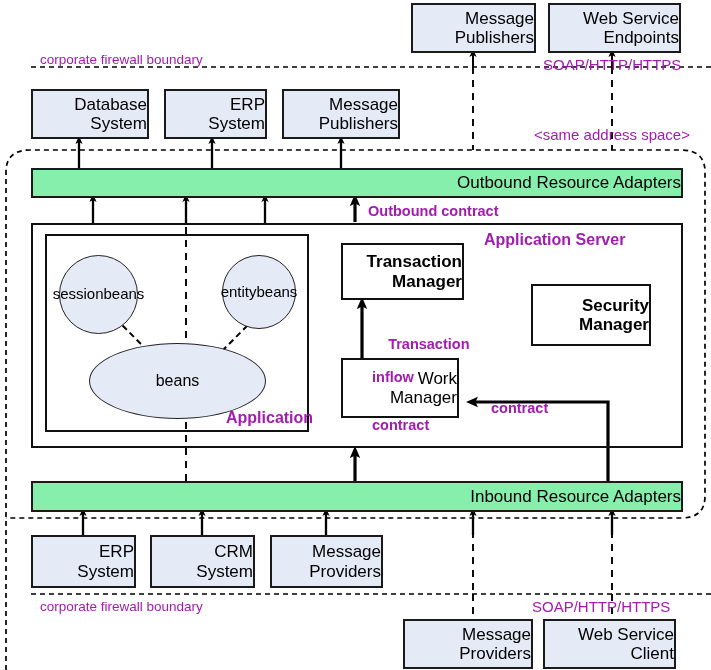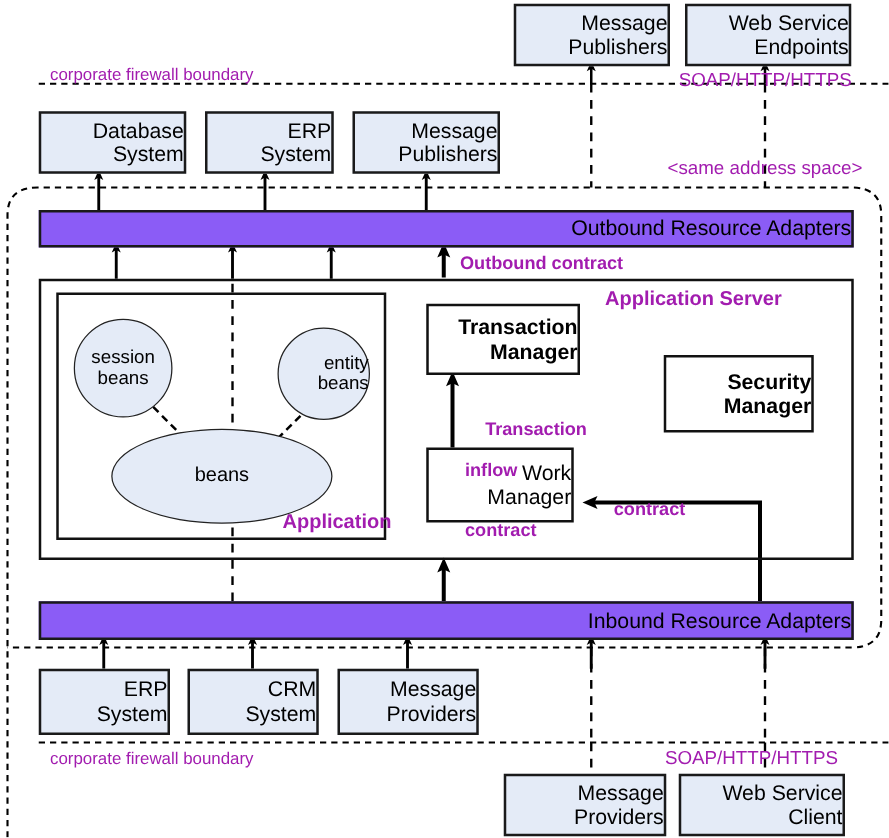--- a/index.html
+++ b/index.html
@@ -34,21 +34,21 @@
     text-align: center;
     line-height: 1.12;
     color: #000000;
   }
   .ext-box {
     background: #e4ebf7;
     border: 2px solid #1a1a1a;
     font-size: 17px;
   }
   .bar-box {
-    background: #8b5cf6;
+    background: #86efac;
     border: 2px solid #1a1a1a;
     font-size: 17px;
   }
   .plain-box {
     background: #ffffff;
     border: 2px solid #111111;
     font-size: 17px;
   }
   .plain-box.bold {
     font-weight: bold;
@@ -59,21 +59,21 @@
     background: transparent;
     border: 2px solid #111111;
   }
   .circle {
     position: absolute;
     box-sizing: border-box;
     border-radius: 50%;
     background: #e4ebf7;
     border: 1.6px solid #222222;
     display: flex;
-    flex-direction: column;
+    flex-direction: row;
     align-items: center;
     justify-content: center;
     text-align: center;
     font-size: 15px;
     line-height: 1.1;
     color: #000;
   }
   .ellipse {
     position: absolute;
     box-sizing: border-box;
@@ -218,21 +218,21 @@
 
   <div class="container-box" style="left:45px; top:234px; width:264px; height:198px;"></div>
 
   <div class="label bold-lg" style="left:226px; top:409px;">Application</div>
 
   <div class="circle" style="left:59px; top:255px; width:79px; height:79px;">
     <span>session</span>
     <span class="line2">beans</span>
   </div>
 
-  <div class="circle" style="left:222px; top:262px; width:74px; height:74px;align-items:flex-end;">
+  <div class="circle" style="left:222px; top:255px; width:74px; height:74px;">
     <span>entity</span>
     <span class="line2">beans</span>
   </div>
 
   <div class="ellipse" style="left:89px; top:343px; width:177px; height:76px;">
     <span class="line2">beans</span>
   </div>
 
   <div class="node plain-box bold" style="left:341px; top:243px; width:123px; height:57px;">
     <span>Transaction</span>

